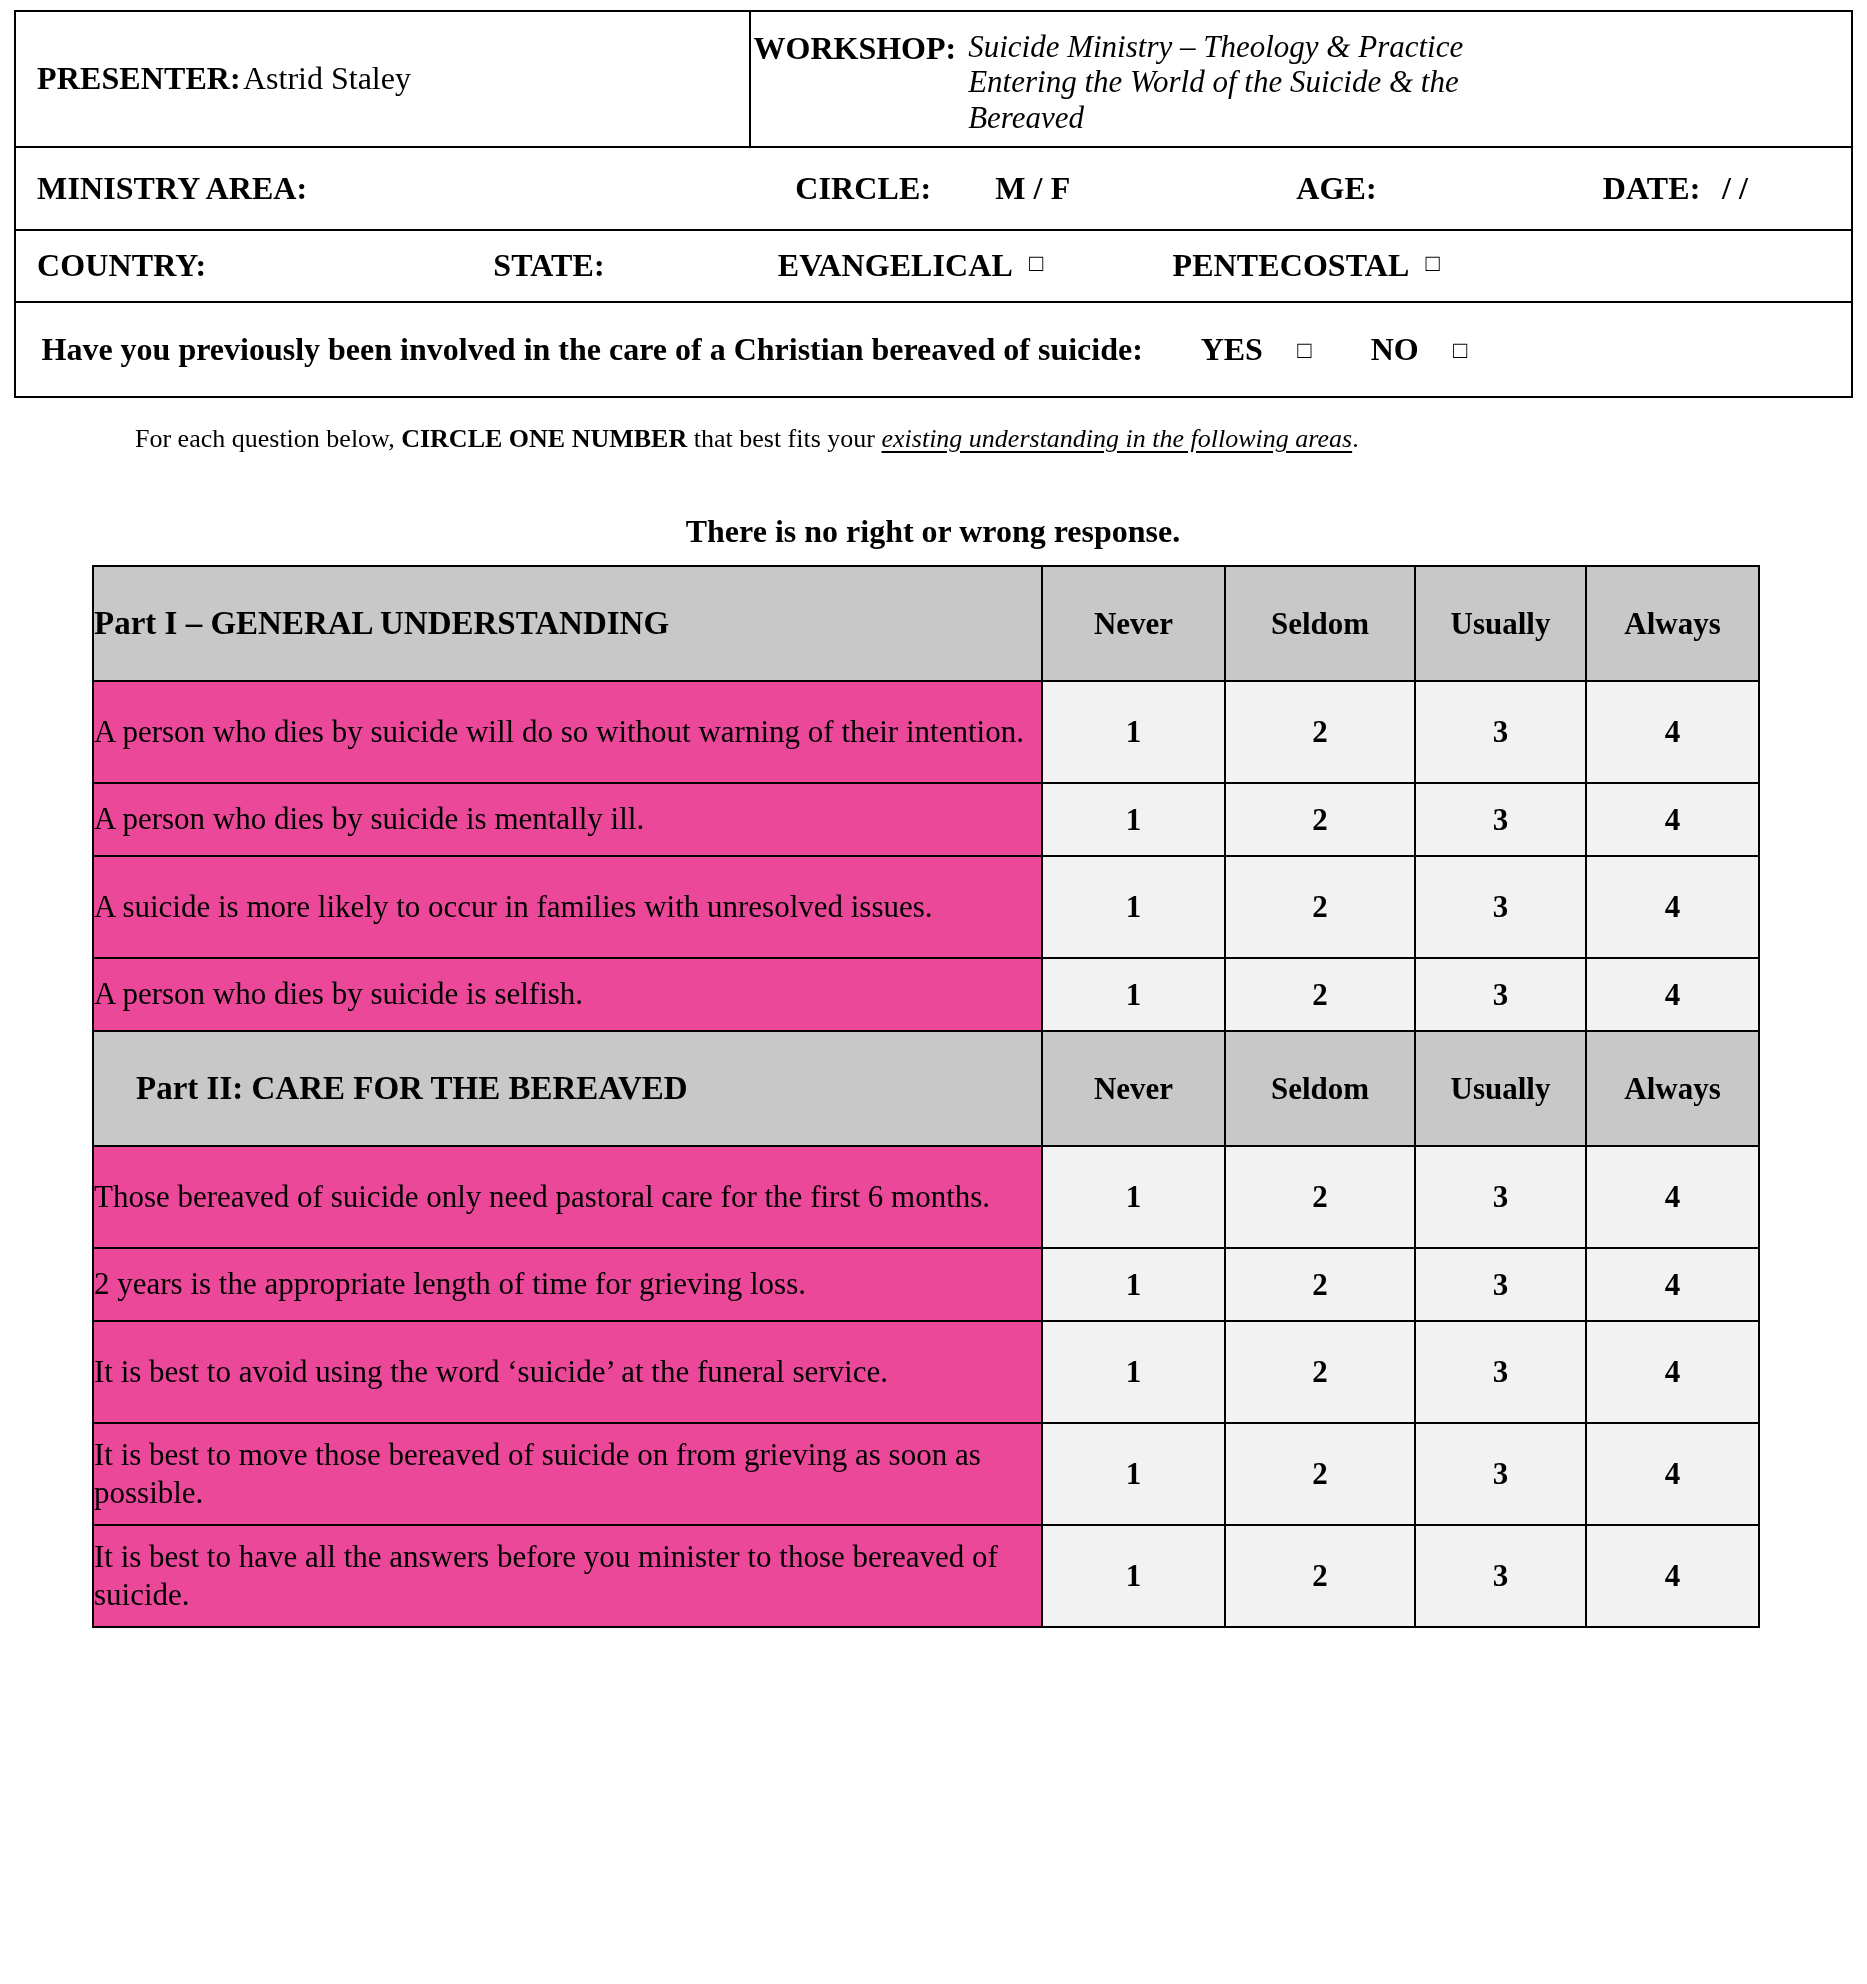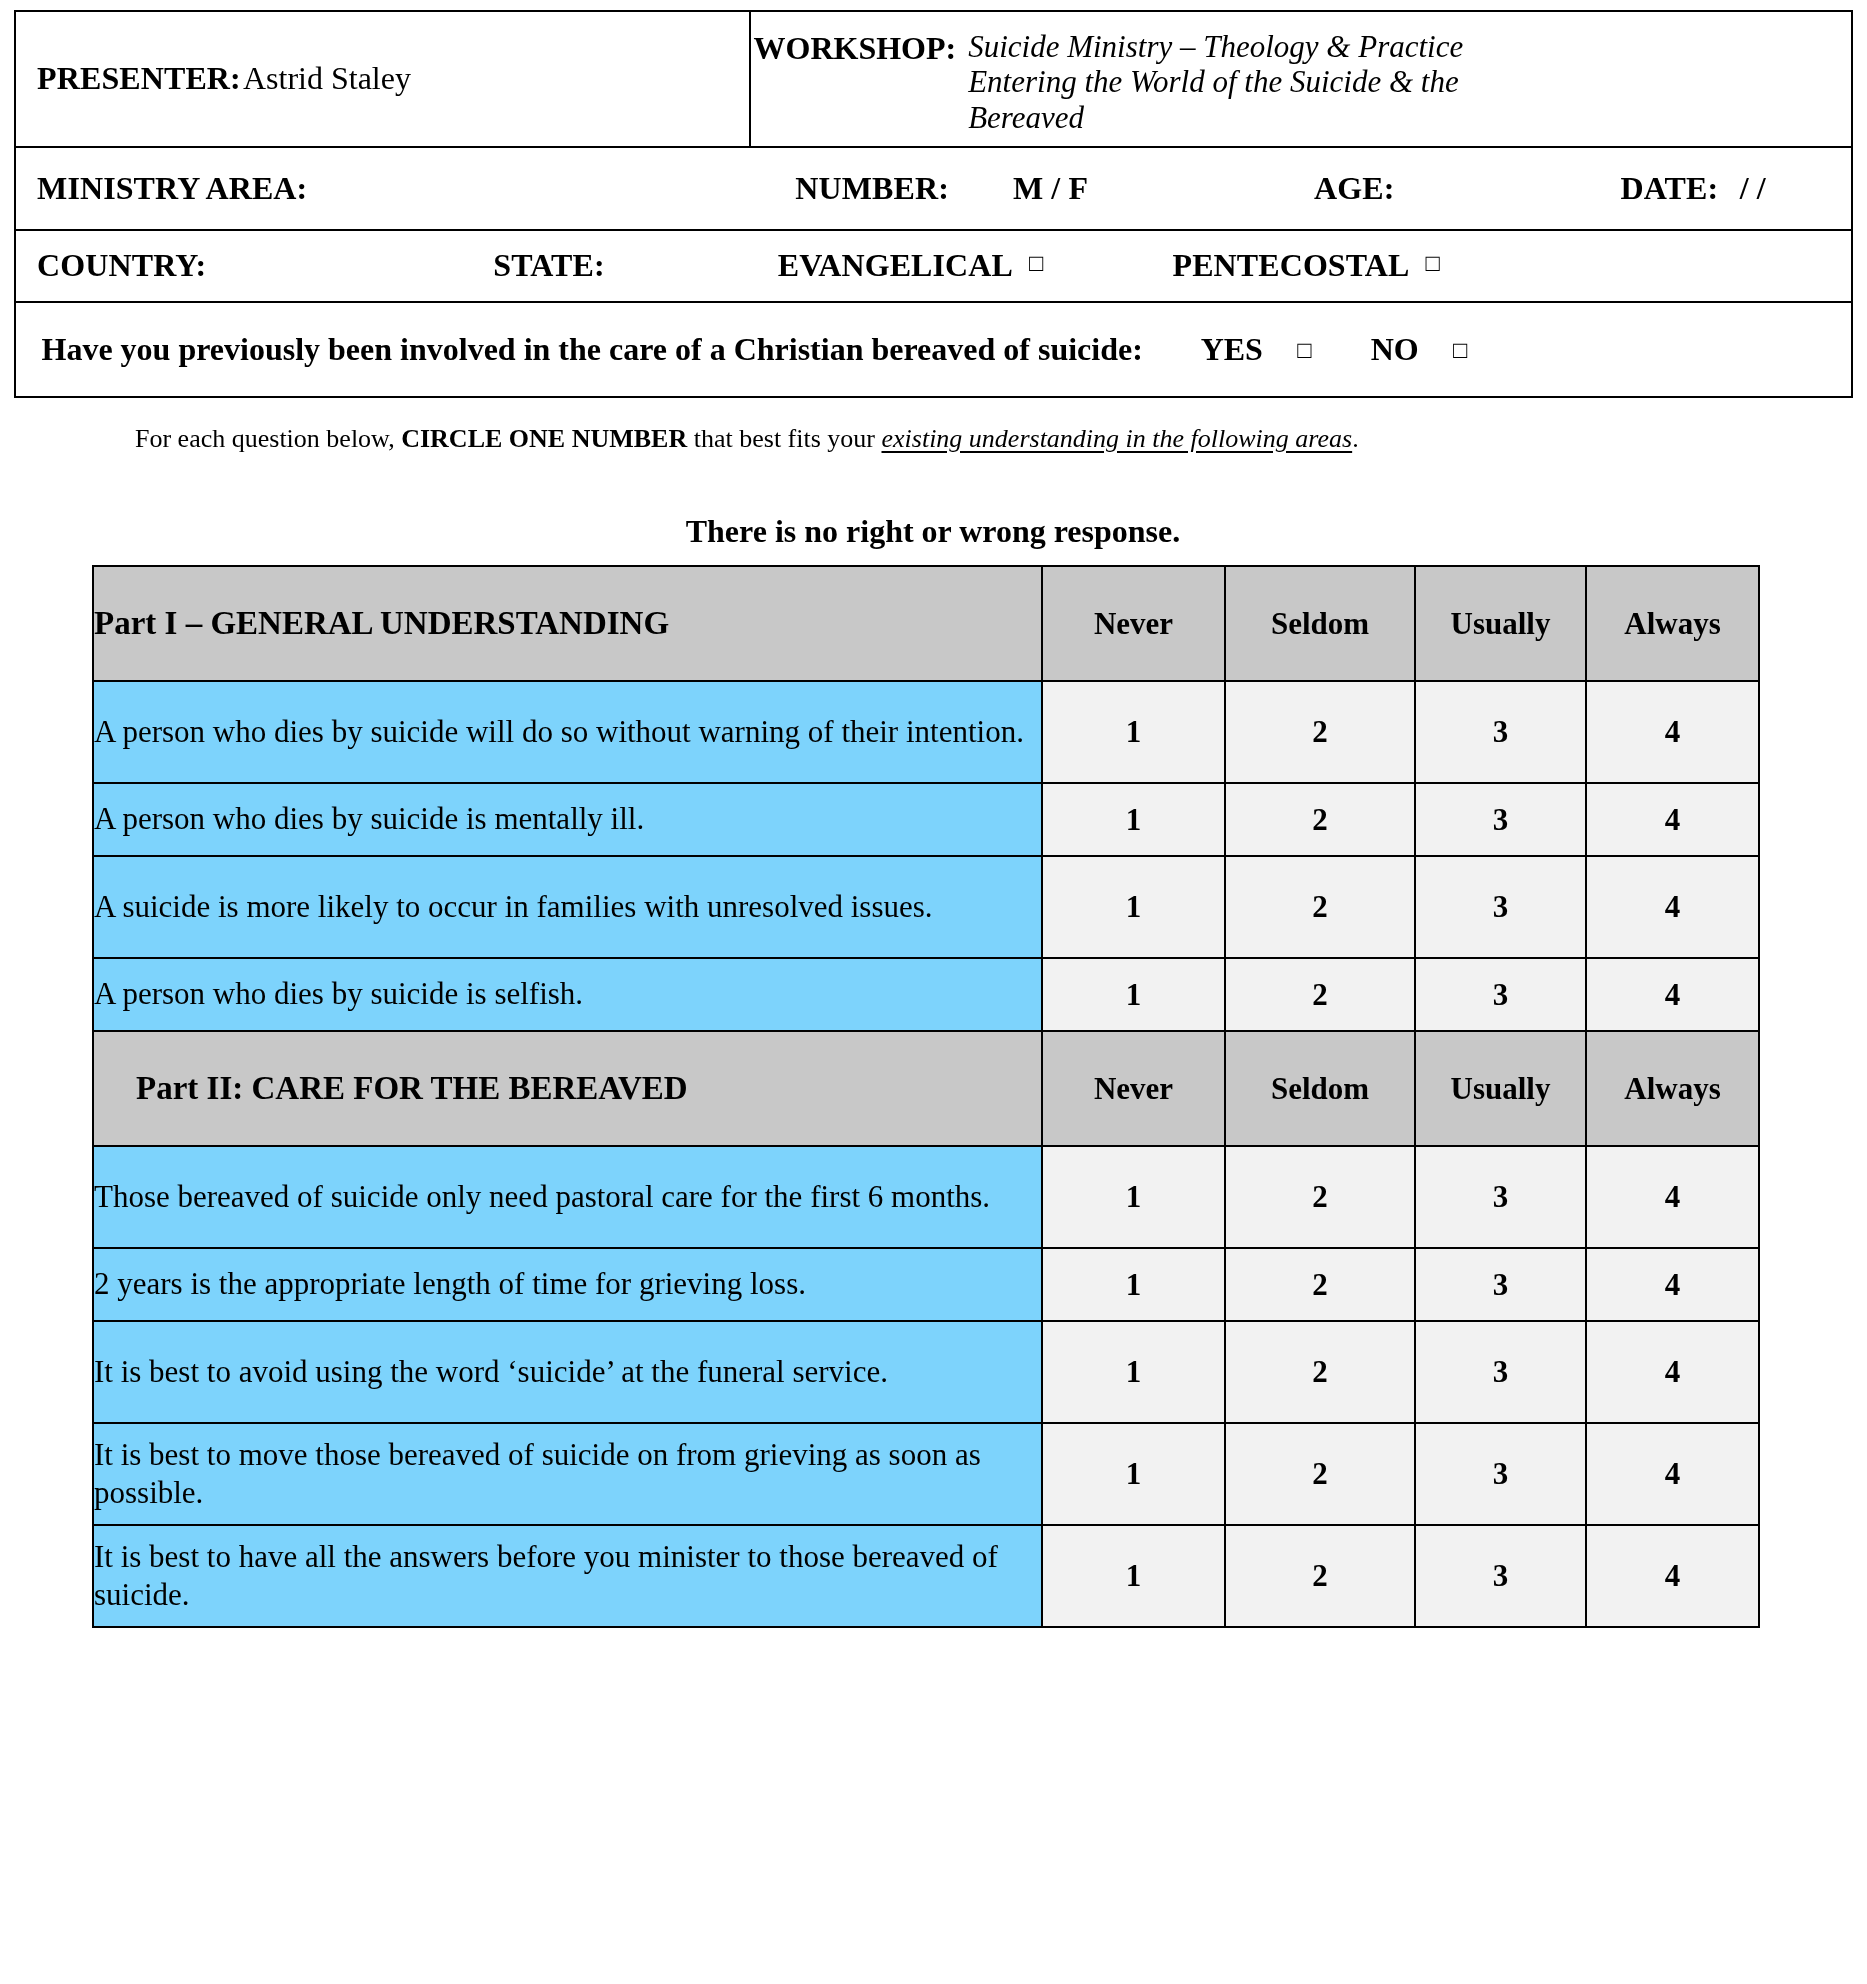--- a/index.html
+++ b/index.html
@@ -168,21 +168,21 @@
     font-size: 33px;
     padding-left: 22.6px;
   }
   .sect-title.indent { padding-left: 42px; }
   .scale-head {
     font-weight: bold;
     font-size: 31px;
     text-align: center;
   }
   .q-cell {
-    background: #7dd3fc;
+    background: #ec4899;
     font-size: 31px;
     line-height: 1.24;
     padding: 12px 15px 12px 21.6px;
     margin-top: 18px;
   }
   .num-cell {
     background: #f2f2f2;
     text-align: center;
     font-weight: bold;
     font-size: 31px;
@@ -212,21 +212,21 @@
         </span>
       </div>
     </td>
   </tr>
 
   <tr class="row-ministry">
     <td colspan="2">
       <div class="ministry-row">
         <span class="seg lbl">MINISTRY AREA:</span>
         <span class="sp-ministry"></span>
-        <span class="seg lbl">NUMBER:</span>
+        <span class="seg lbl">CIRCLE:</span>
         <span class="sp-gender"></span>
         <span class="seg lbl">M  /  F</span>
         <span class="sp-age"></span>
         <span class="seg lbl">AGE:</span>
         <span style="display:inline-block;width:226px;"></span>
         <span class="seg lbl">DATE:</span>
         <span style="display:inline-block;width:21.6px;"></span>
         <span class="seg lbl">/    /</span>
       </div>
     </td>

